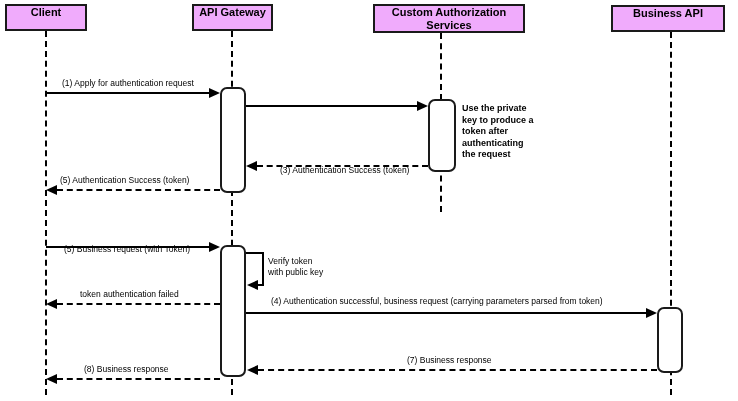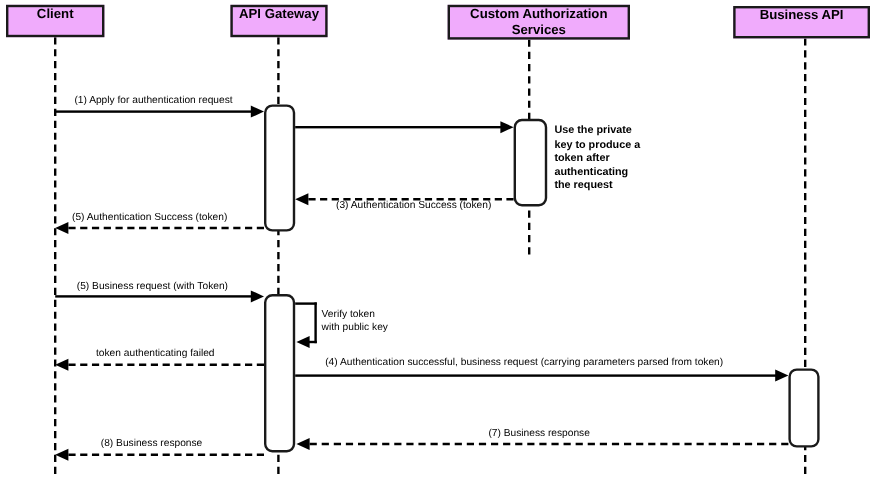--- a/index.html
+++ b/index.html
@@ -124,32 +124,32 @@
   <div class="arrow right" style="left:417px; top:101px;"></div>
 
   <div class="msg-label" style="left:280px; top:165px;">(3) Authentication Success (token)</div>
   <div class="msg-line dashed" style="left:257px; top:165px; width:171px;"></div>
   <div class="arrow left" style="left:246px; top:161px;"></div>
 
   <div class="msg-label" style="left:60px; top:175px;">(5) Authentication Success (token)</div>
   <div class="msg-line dashed" style="left:57px; top:189px; width:163px;"></div>
   <div class="arrow left" style="left:46px; top:185px;"></div>
 
-  <div class="msg-label" style="left:64px; top:233px;">(5) Business request (with Token)</div>
+  <div class="msg-label" style="left:64px; top:244px;">(5) Business request (with Token)</div>
   <div class="msg-line" style="left:46px; top:246px; width:166px;"></div>
   <div class="arrow right" style="left:209px; top:242px;"></div>
 
   <div class="msg-label multiline" style="left:268px; top:256px;">Verify token
 with public key</div>
   <div class="msg-line" style="left:246px; top:252px; width:18px;"></div>
   <div class="vseg" style="left:262px; top:252px; height:34px;"></div>
   <div class="msg-line" style="left:257px; top:284px; width:7px;"></div>
   <div class="arrow left" style="left:247px; top:280px;"></div>
 
-  <div class="msg-label" style="left:80px; top:289px;">token authenticating failed</div>
+  <div class="msg-label" style="left:80px; top:289px;">token authentication failed</div>
   <div class="msg-line dashed" style="left:57px; top:303px; width:163px;"></div>
   <div class="arrow left" style="left:46px; top:299px;"></div>
 
   <div class="msg-label" style="left:271px; top:296px;">(4) Authentication successful, business request (carrying parameters parsed from token)</div>
   <div class="msg-line" style="left:246px; top:312px; width:401px;"></div>
   <div class="arrow right" style="left:646px; top:308px;"></div>
 
   <div class="msg-label" style="left:407px; top:355px;">(7) Business response</div>
   <div class="msg-line dashed" style="left:258px; top:369px; width:399px;"></div>
   <div class="arrow left" style="left:247px; top:365px;"></div>

